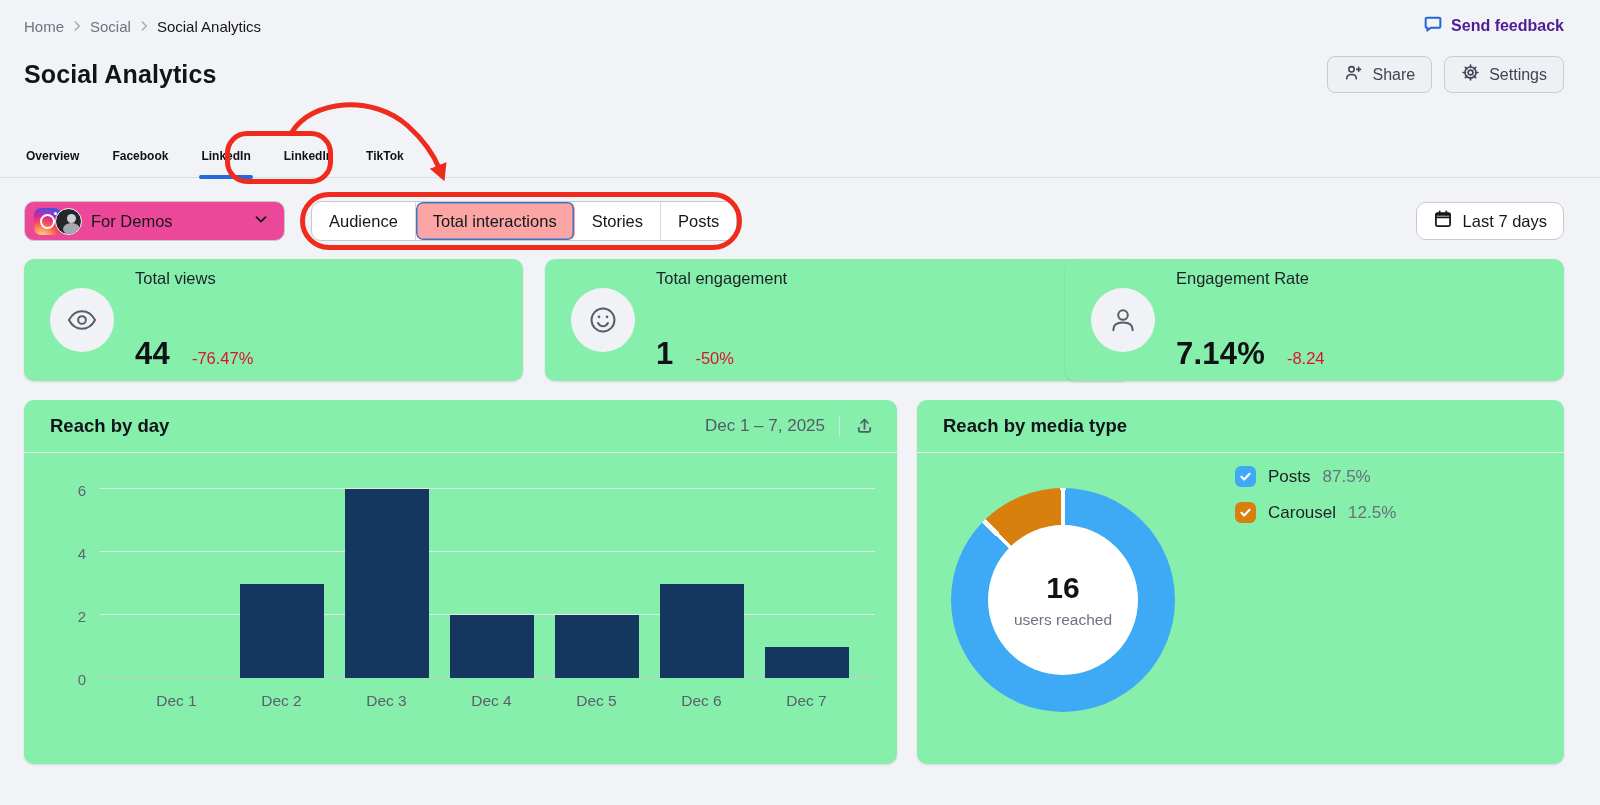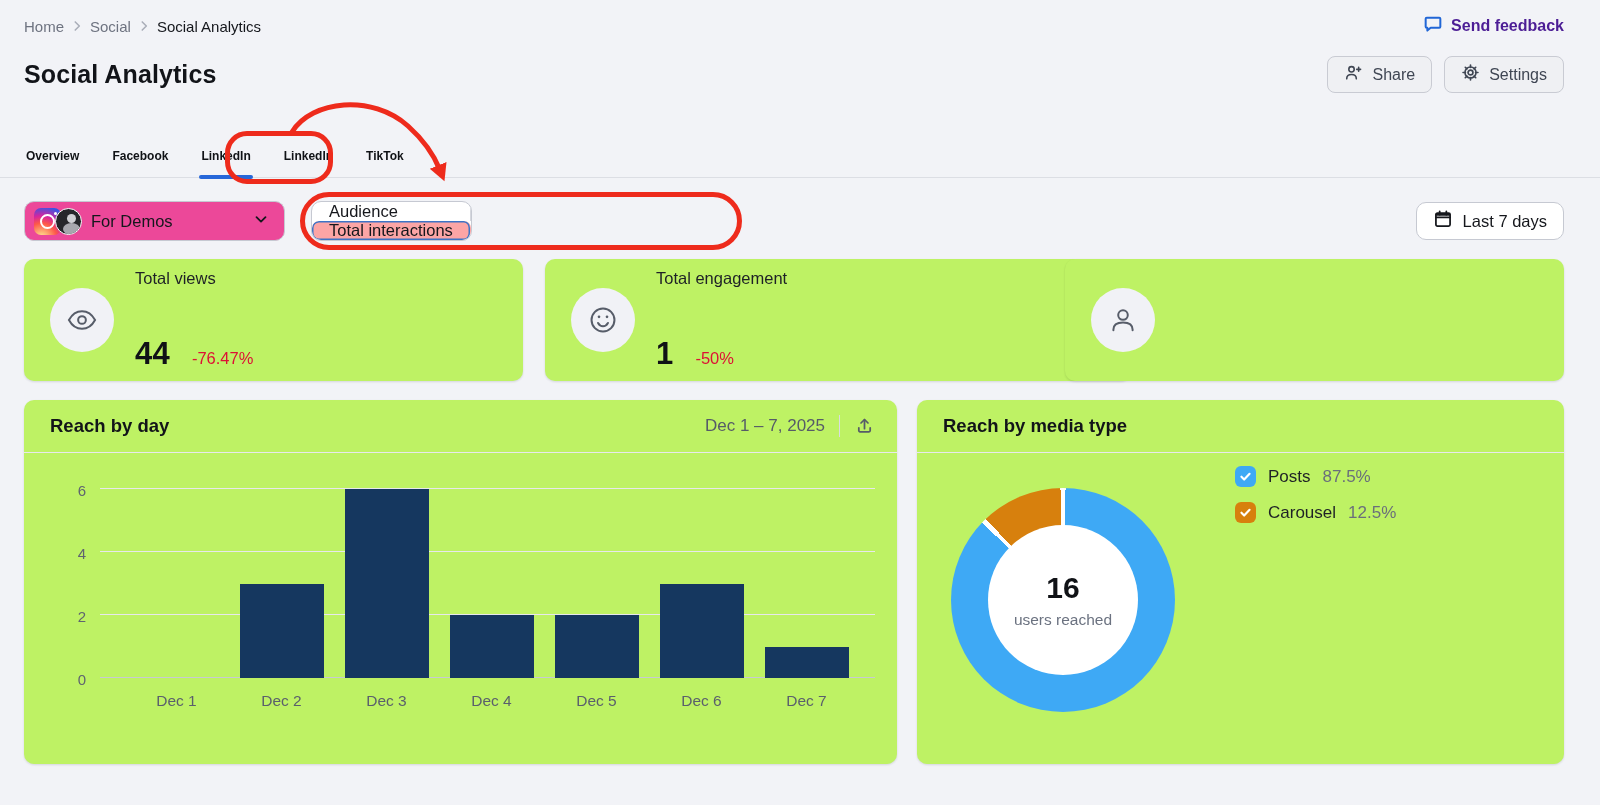--- a/index.html
+++ b/index.html
@@ -29,29 +29,29 @@
   .controls { position:absolute; top:201px; left:24px; right:36px; height:40px; }
   .acct { position:absolute; left:0; top:0; width:261px; height:40px; background:#ec4899; border:1px solid #C6C9D2; border-radius:10px; display:flex; align-items:center; padding:0 14px 0 9px; cursor:pointer; }
   .ig-badge { width:27px; height:27px; border-radius:7px; background:radial-gradient(circle at 28% 112%, #fdf497 0%, #fd5949 42%, #d6249f 62%, #285AEB 92%); position:relative; flex:none; }
   .ig-badge .lens { position:absolute; inset:6px; border:2px solid #fff; border-radius:50%; }
   .ig-badge .dot { position:absolute; top:4px; right:4px; width:3px; height:3px; background:#fff; border-radius:50%; }
   .avatar { width:27px; height:27px; border-radius:50%; background:#26262b; margin-left:-6px; border:1.5px solid #fff; position:relative; overflow:hidden; flex:none; }
   .avatar::before { content:""; position:absolute; left:11px; top:5px; width:9px; height:9px; border-radius:50%; background:#cfcfd4; }
   .avatar::after { content:""; position:absolute; left:7px; top:14px; width:17px; height:12px; border-radius:50%; background:#a7a7ae; }
   .acct-label { font-size:16.5px; color:#15171C; margin-left:9px; flex:1; }
 
-  .seggroup { position:absolute; left:287px; top:0; height:40px; display:flex; background:#fff; border:1px solid #C6C9D2; border-radius:10px; overflow:hidden;flex-direction:column; }
+  .seggroup { position:absolute; left:287px; top:0; height:40px; display:flex; background:#fff; border:1px solid #C6C9D2; border-radius:10px; overflow:hidden; }
   .seg { display:flex; align-items:center; padding:0 17px; font-size:16.5px; color:#15171C; border-right:1px solid #D5D7DE; cursor:pointer; white-space:nowrap; }
   .seg:last-child { border-right:none; }
   .seg.selected { background:#fca5a5; box-shadow:inset 0 0 0 1.5px #3D74C6; border-radius:7px; border-right-color:transparent; }
 
   .datebtn { position:absolute; right:0; top:1px; height:38px; display:flex; align-items:center; gap:10px; padding:0 16px; background:#fff; border:1px solid #C6C9D2; border-radius:10px; font-size:16.5px; color:#15171C; cursor:pointer; }
 
   
-  .card { position:absolute; background:#bef264; border-radius:10px; box-shadow:0 1px 2px rgba(20,25,40,.07), 0 1px 3px rgba(20,25,40,.06); }
+  .card { position:absolute; background:#86efac; border-radius:10px; box-shadow:0 1px 2px rgba(20,25,40,.07), 0 1px 3px rgba(20,25,40,.06); }
   .metric { top:259px; height:122px; display:flex; align-items:center; padding-left:26px; }
   .m1 { left:24px;  width:499px; }
   .m2 { left:545px; width:586px; }
   .m3 { left:1065px; width:499px; }
   .m-ic { width:64px; height:64px; border-radius:50%; background:#F1F2F6; display:flex; align-items:center; justify-content:center; flex:none; }
   .m-body { margin-left:21px; }
   .m-label { font-size:16.5px; color:#1E2126; margin-bottom:6px; }
   .m-valrow { display:flex; align-items:baseline; gap:22px;margin-top:48px; }
   .m-value { font-size:31px; font-weight:800; color:#101216; letter-spacing:.2px; }
   .m-delta { font-size:16.5px; color:#DD1135; }
@@ -228,20 +228,27 @@
     </div>
   </div>
 </div>
 
 <div class="card metric m3">
   <div class="m-ic">
     <svg width="32" height="32" viewBox="0 0 24 24" fill="none" stroke="#575D69" stroke-width="1.5" stroke-linecap="round">
         <circle cx="12" cy="8.3" r="3.6"></circle>
         <path d="M4.8 19.6v-.4c0-3.8 3.3-5.4 7.2-5.4s7.2 1.6 7.2 5.4v.4"></path>
       </svg>
+  </div>
+  <div class="m-body">
+    <div class="m-label">Engagement Rate</div>
+    <div class="m-valrow">
+      <span class="m-value">7.14%</span>
+      <span class="m-delta">-8.24</span>
+    </div>
   </div>
 </div>
 
 <div class="card chartcard-left">
   <div class="chead">
     <div class="ctitle">Reach by day</div>
     <div class="chead-right">
       <span class="cdate">Dec 1 – 7, 2025</span>
       <span class="vdiv"></span>
       <span class="exportbtn">

